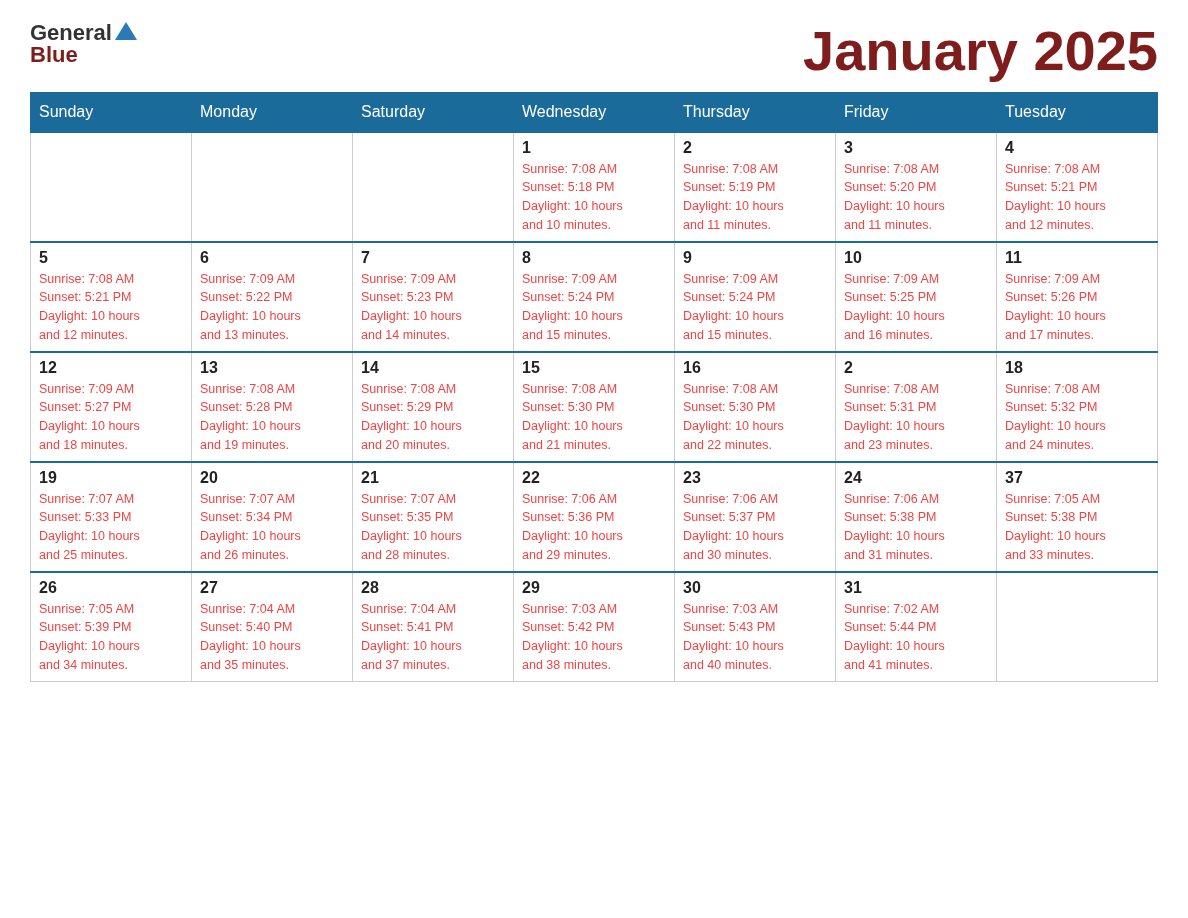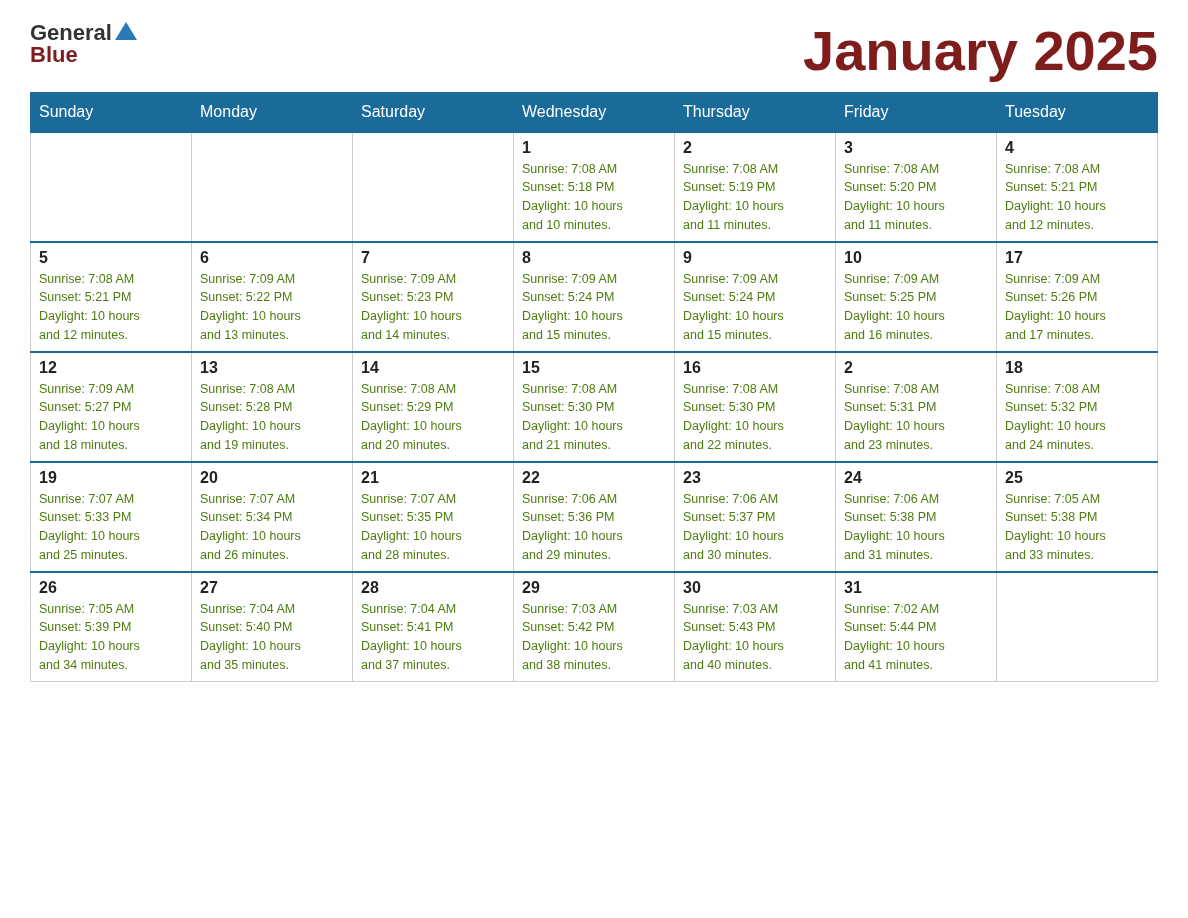--- a/index.html
+++ b/index.html
@@ -71,21 +71,21 @@
     .day-number {
       font-size: 16px;
       font-weight: bold;
       color: #222;
       margin-bottom: 3px;
       display: block;
     }
     .day-info {
       font-size: 12.5px;
       line-height: 1.5;
-      color: #4d7c0f;
+      color: #ef4444;
     }
     .empty-cell {
       background: #fff;
     }
     tr.week-row td {
       border-top: 2px solid #1a6b9a;
     }
   </style>
 </head>
 <body>
@@ -192,21 +192,21 @@
 and 15 minutes.</div>
         </td>
         <td>
           <span class="day-number">10</span>
           <div class="day-info" style="white-space: pre-line;">Sunrise: 7:09 AM
 Sunset: 5:25 PM
 Daylight: 10 hours
 and 16 minutes.</div>
         </td>
         <td>
-          <span class="day-number">17</span>
+          <span class="day-number">11</span>
           <div class="day-info" style="white-space: pre-line;">Sunrise: 7:09 AM
 Sunset: 5:26 PM
 Daylight: 10 hours
 and 17 minutes.</div>
         </td>
       </tr>
       <tr class="week-row">
         <td>
           <span class="day-number">12</span>
           <div class="day-info" style="white-space: pre-line;">Sunrise: 7:09 AM
@@ -294,21 +294,21 @@
 and 30 minutes.</div>
         </td>
         <td>
           <span class="day-number">24</span>
           <div class="day-info" style="white-space: pre-line;">Sunrise: 7:06 AM
 Sunset: 5:38 PM
 Daylight: 10 hours
 and 31 minutes.</div>
         </td>
         <td>
-          <span class="day-number">25</span>
+          <span class="day-number">37</span>
           <div class="day-info" style="white-space: pre-line;">Sunrise: 7:05 AM
 Sunset: 5:38 PM
 Daylight: 10 hours
 and 33 minutes.</div>
         </td>
       </tr>
       <tr class="week-row">
         <td>
           <span class="day-number">26</span>
           <div class="day-info" style="white-space: pre-line;">Sunrise: 7:05 AM

